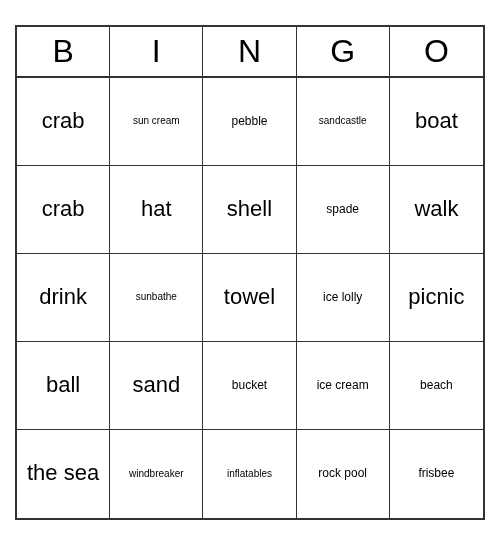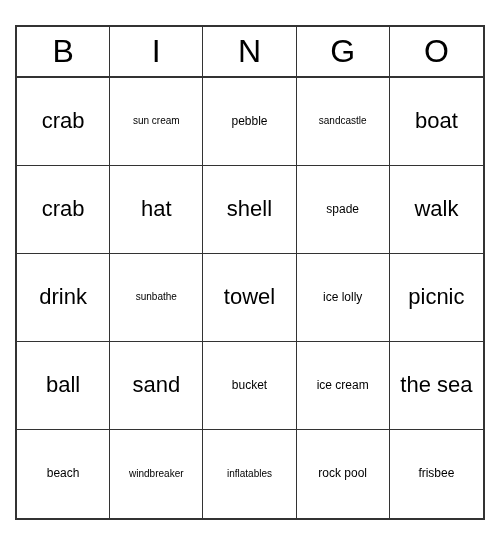--- a/index.html
+++ b/index.html
@@ -146,24 +146,24 @@
       <div class="bingo-cell">
         <span class="size-large">sand</span>
       </div>
       <div class="bingo-cell">
         <span class="size-medium">bucket</span>
       </div>
       <div class="bingo-cell">
         <span class="size-medium">ice cream</span>
       </div>
       <div class="bingo-cell">
-        <span class="size-large">the sea</span>
+        <span class="size-medium">beach</span>
       </div>
       <div class="bingo-cell">
-        <span class="size-medium">beach</span>
+        <span class="size-large">the sea</span>
       </div>
       <div class="bingo-cell">
         <span class="size-small">windbreaker</span>
       </div>
       <div class="bingo-cell">
         <span class="size-small">inflatables</span>
       </div>
       <div class="bingo-cell">
         <span class="size-medium">rock pool</span>
       </div>

